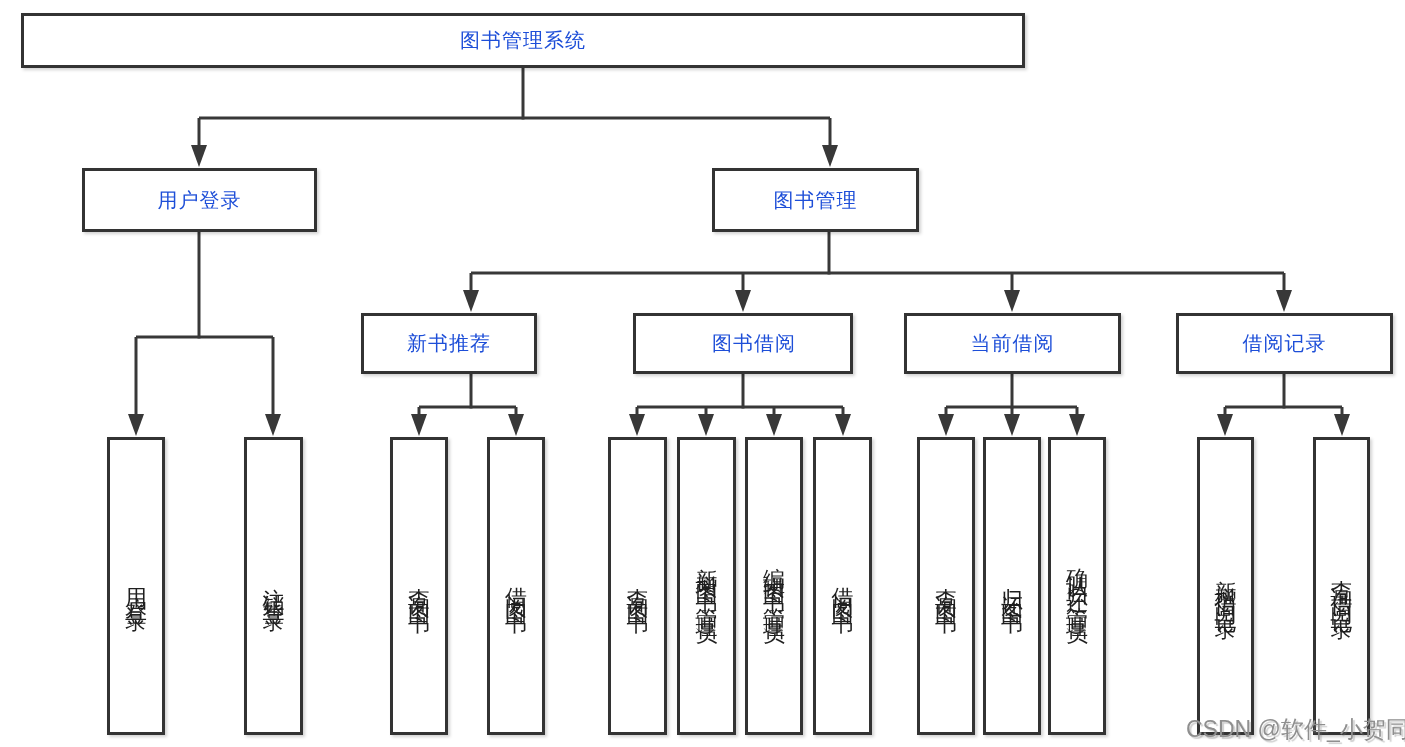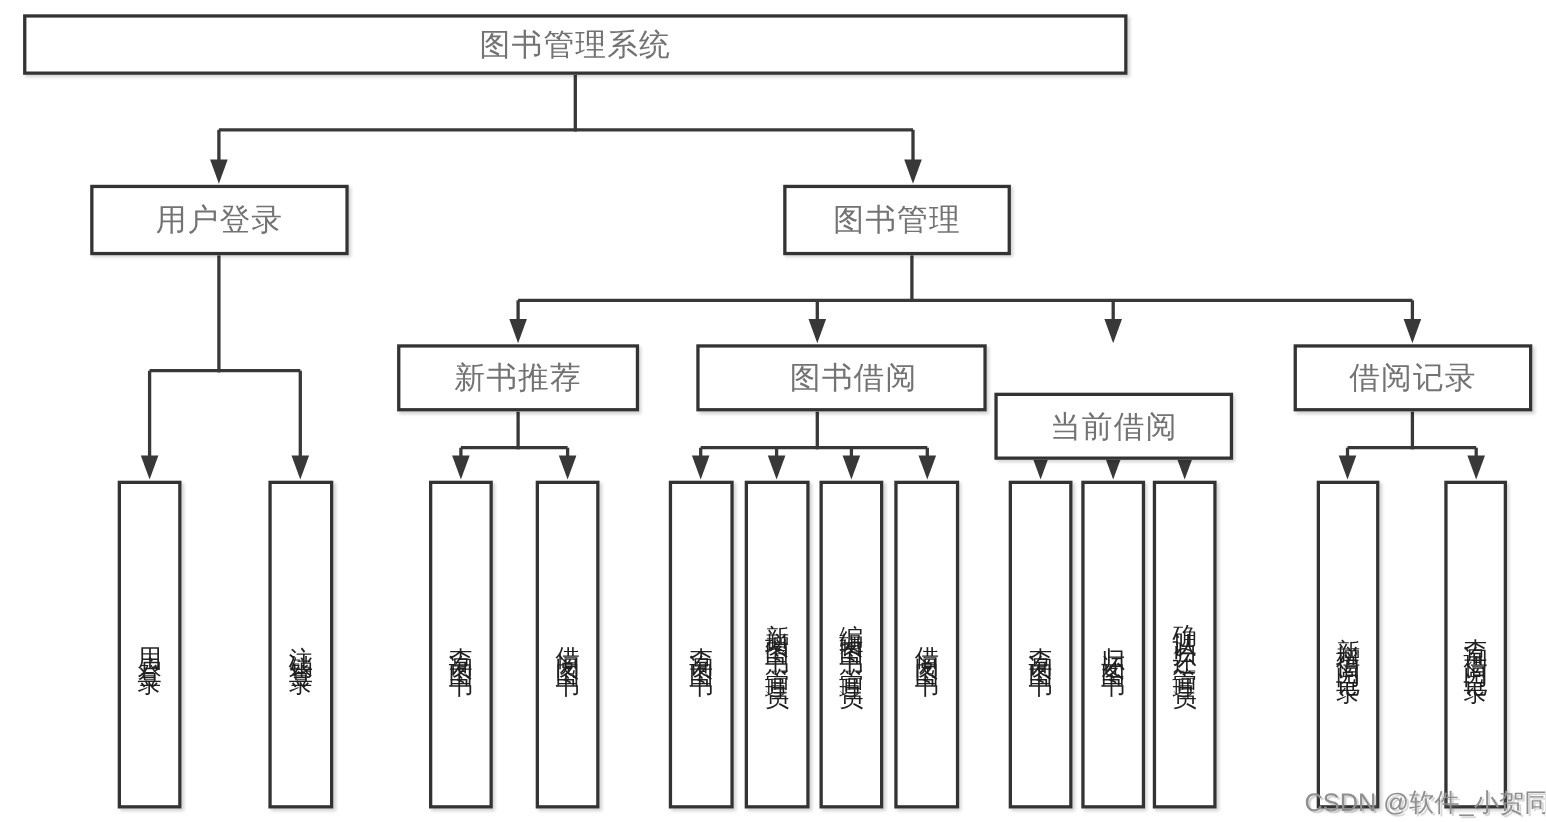--- a/index.html
+++ b/index.html
@@ -20,22 +20,22 @@
     position: absolute;
     box-sizing: border-box;
     border: 3px solid #333333;
     background: #ffffff;
     display: flex;
     align-items: center;
     justify-content: center;
     box-shadow: 2px 2px 3px rgba(0,0,0,0.18);
   }
   .hnode span {
-    font-size: 28px;
-    color: #737373;
+    font-size: 20px;
+    color: #1d4ed8;
     letter-spacing: 1px;
     white-space: nowrap;
   }
   .vnode span {
     writing-mode: vertical-rl;
     text-orientation: mixed;
     font-size: 22px;
     line-height: 1;
     letter-spacing: 8px;
     color: #1f1f1f;
@@ -130,27 +130,27 @@
     <span>图书管理系统</span>
   </div>
 
   <div class="node hnode" style="left:82px; top:168px; width:235px; height:64px;">
     <span>用户登录</span>
   </div>
   <div class="node hnode" style="left:712px; top:168px; width:207px; height:64px;">
     <span>图书管理</span>
   </div>
 
-  <div class="node hnode" style="left:361px; top:313px; width:220px; height:61px;">
+  <div class="node hnode" style="left:361px; top:313px; width:176px; height:61px;">
     <span>新书推荐</span>
   </div>
-  <div class="node hnode" style="left:633px; top:313px; width:264px; height:61px;padding-left:22px;">
+  <div class="node hnode" style="left:633px; top:313px; width:220px; height:61px;padding-left:22px;">
     <span>图书借阅</span>
   </div>
-  <div class="node hnode" style="left:904px; top:313px; width:217px; height:61px;margin-top:44px;">
+  <div class="node hnode" style="left:904px; top:313px; width:217px; height:61px;">
     <span>当前借阅</span>
   </div>
   <div class="node hnode" style="left:1176px; top:313px; width:217px; height:61px;">
     <span>借阅记录</span>
   </div>
 
   <div class="node vnode" style="left:107px; top:437px; width:58px; height:298px;">
     <span>用户登录</span>
   </div>
   <div class="node vnode" style="left:244px; top:437px; width:59px; height:298px;">

